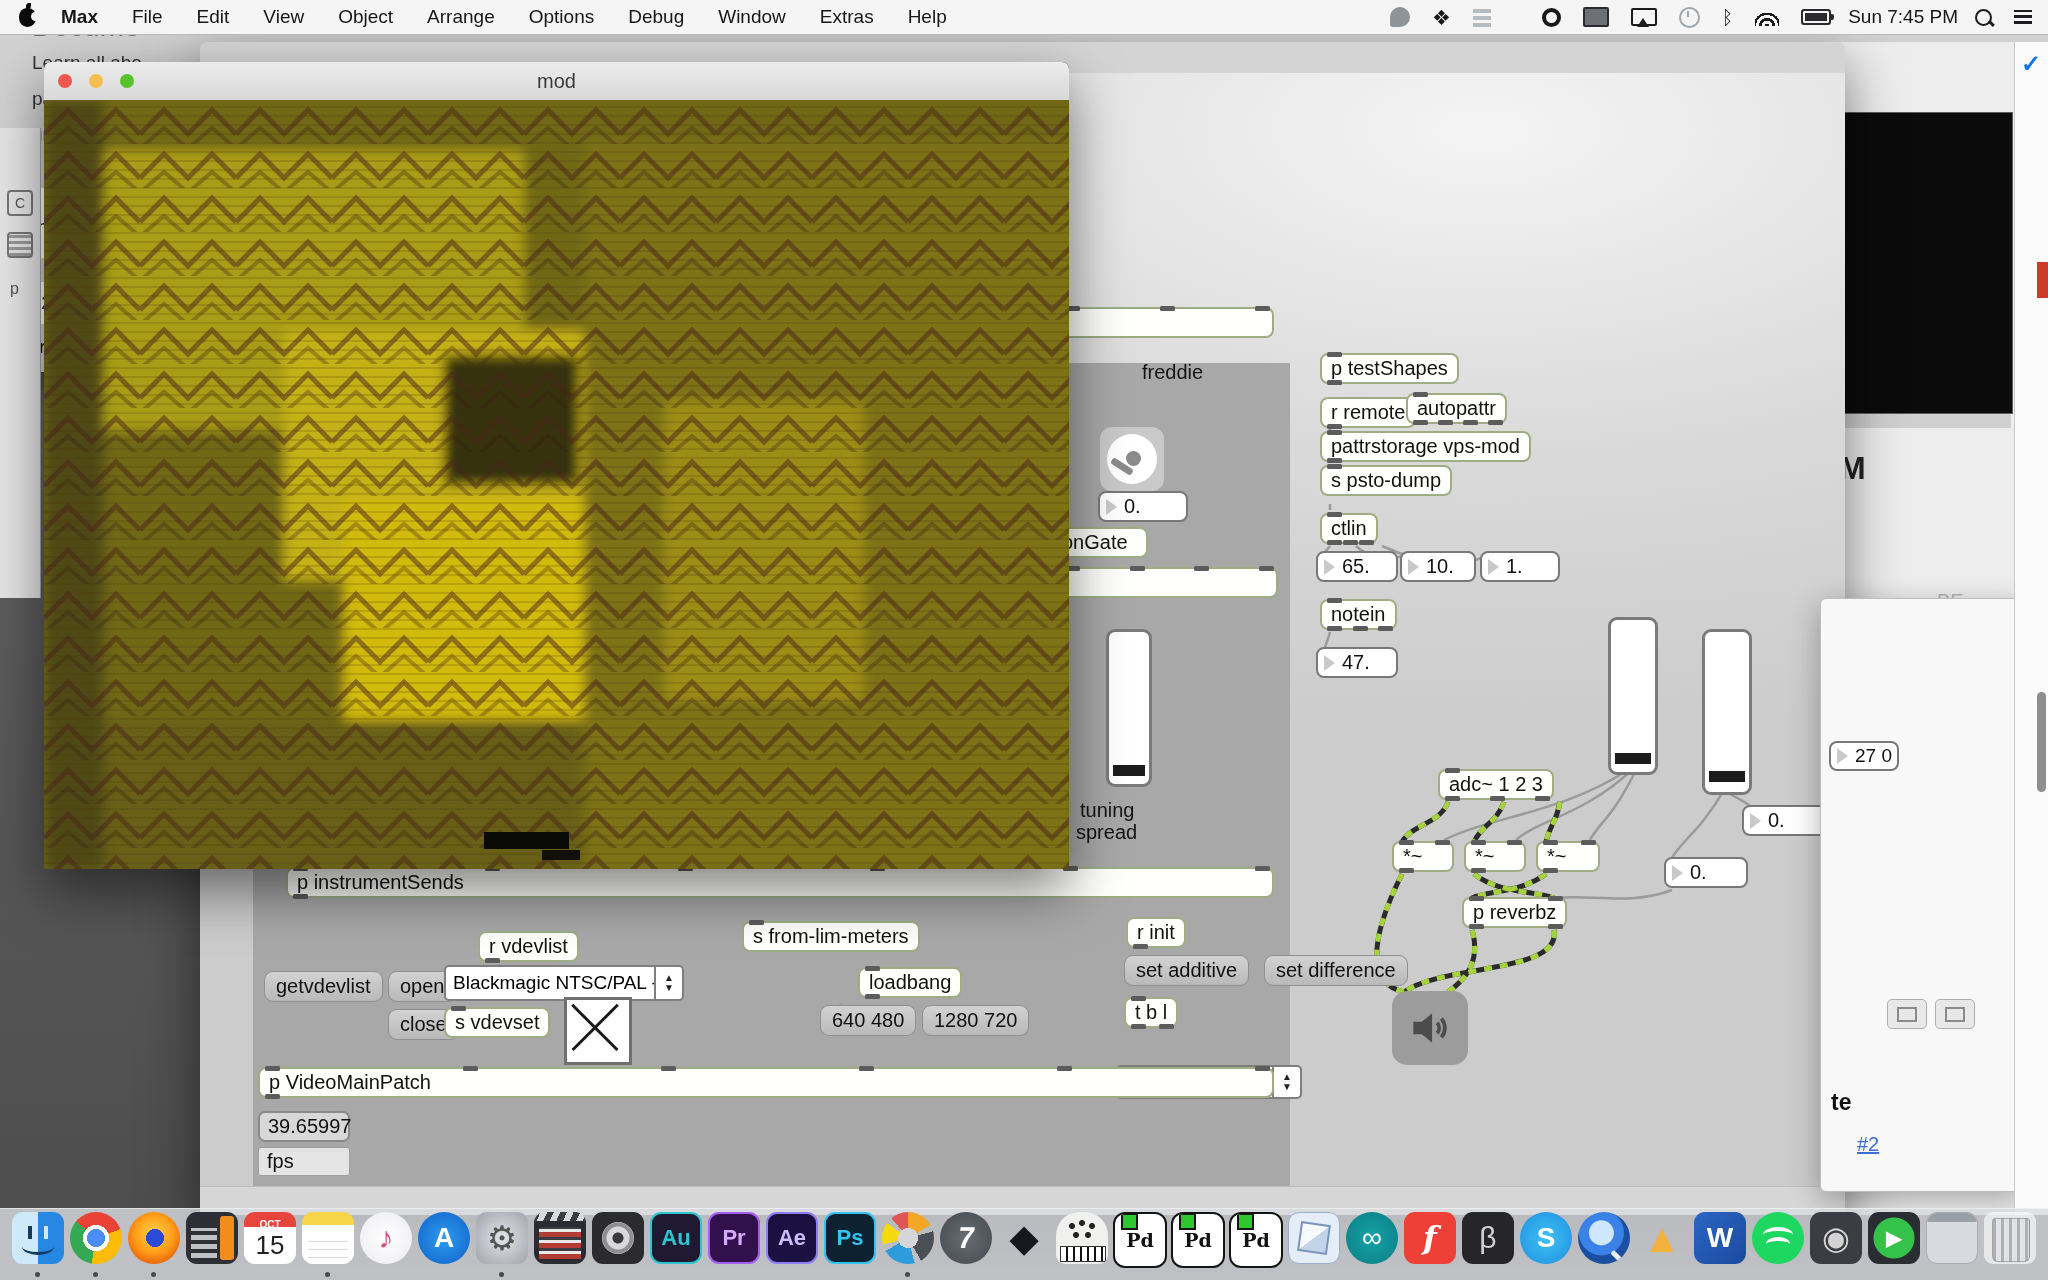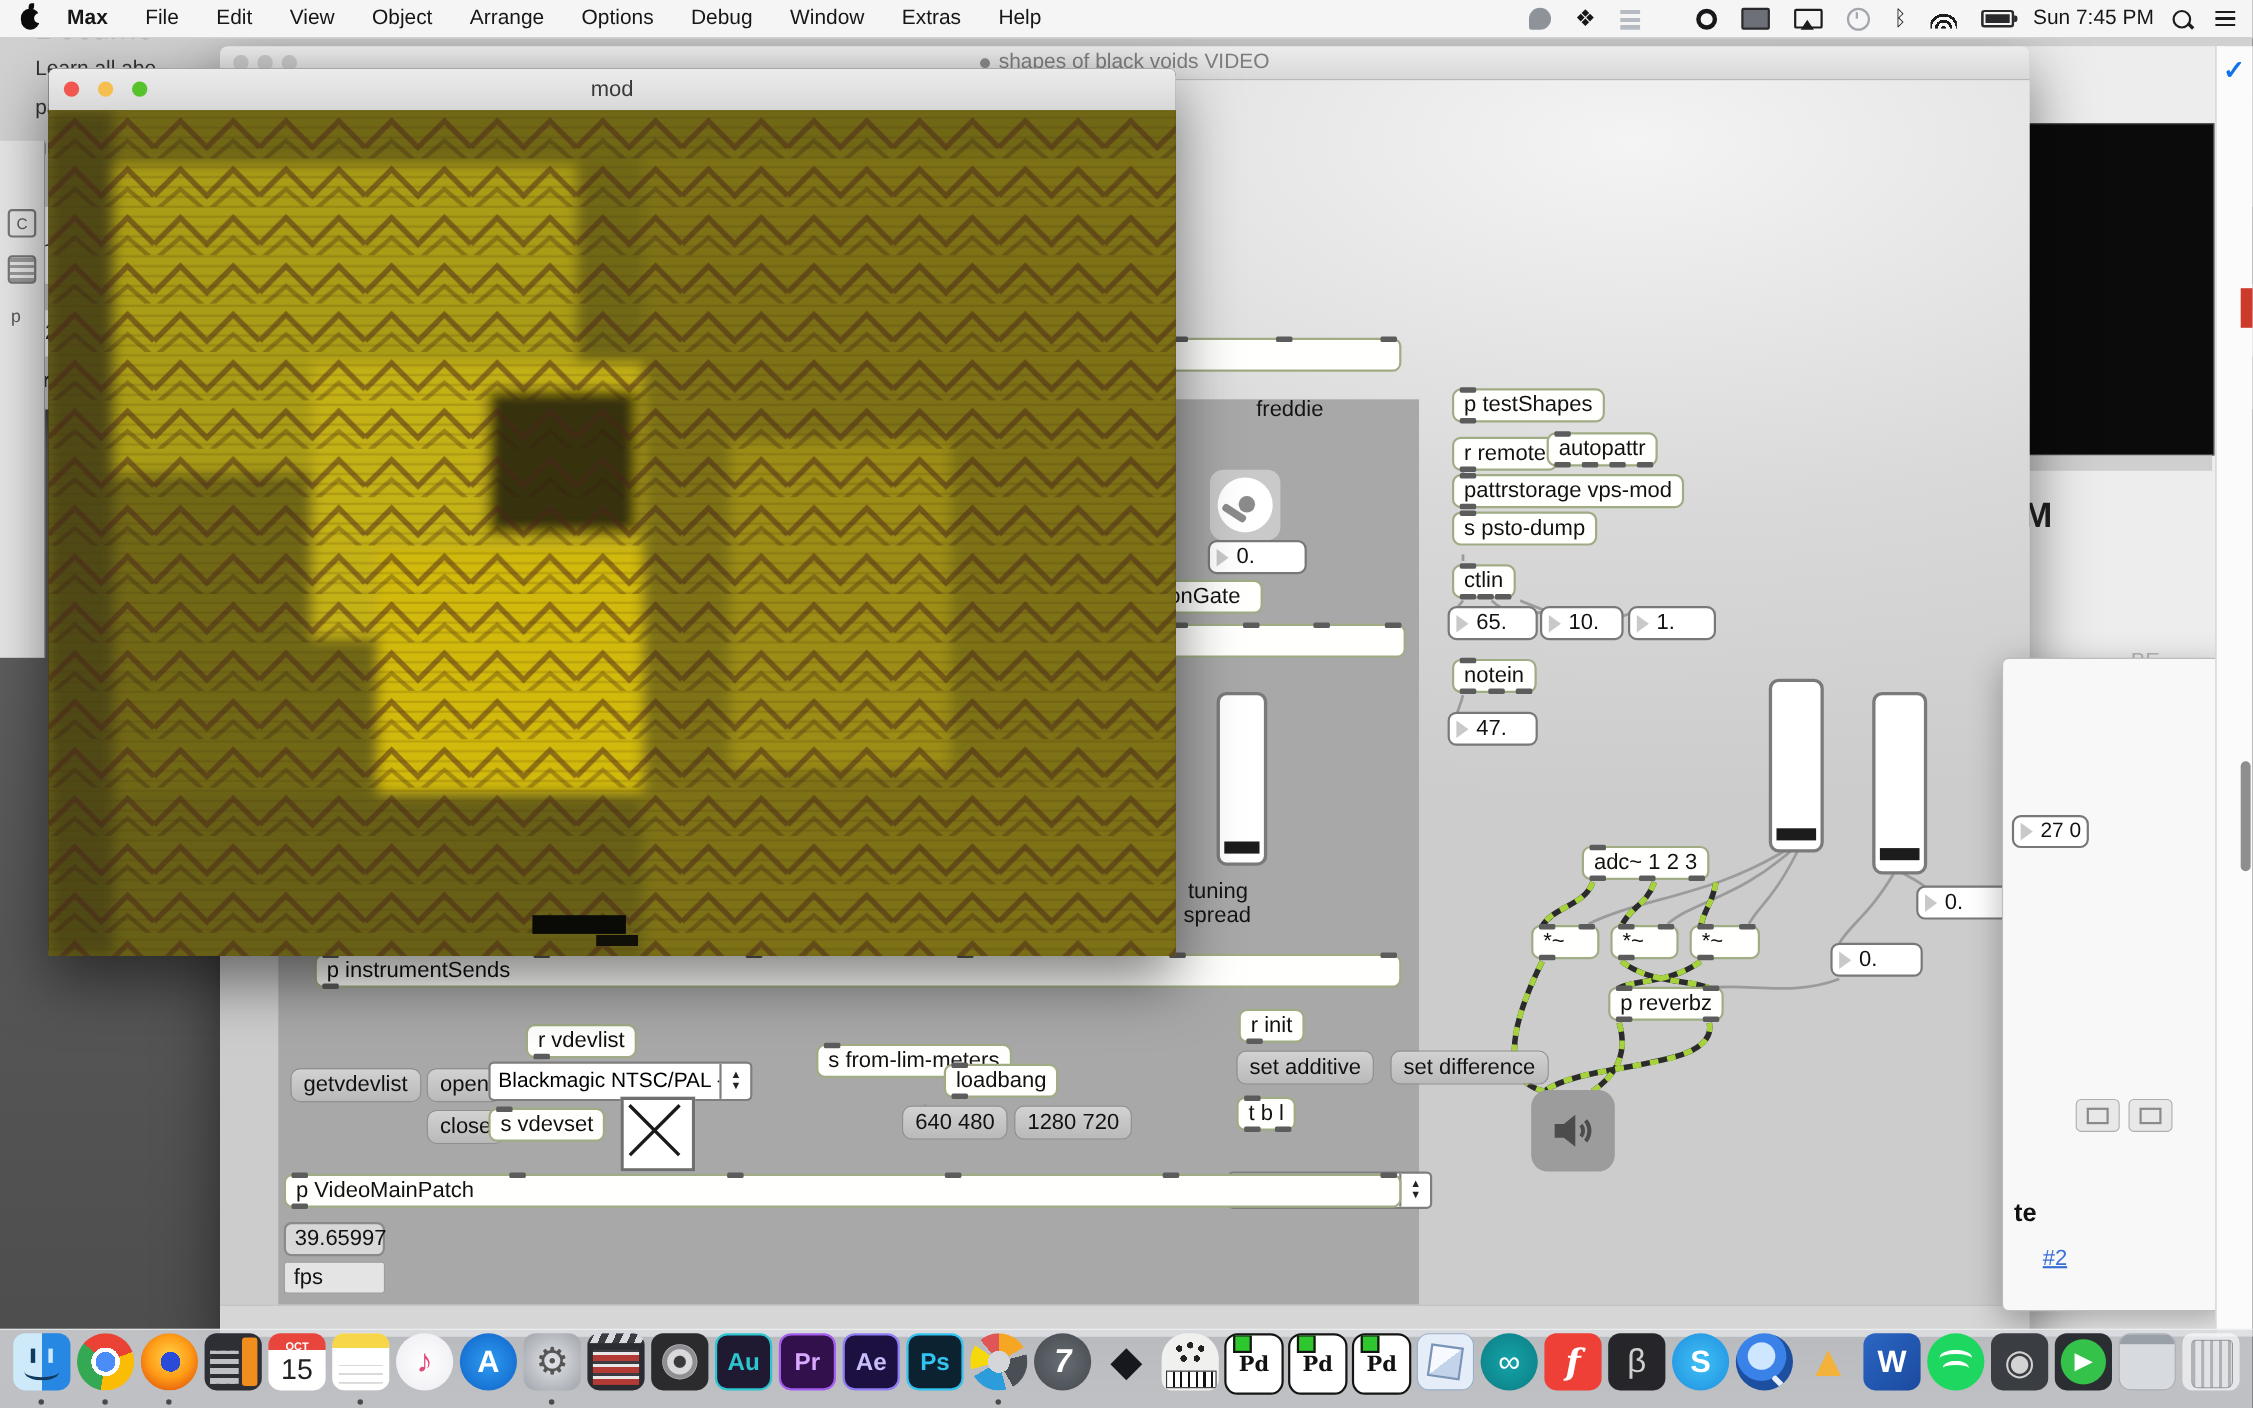--- a/index.html
+++ b/index.html
@@ -192,29 +192,20 @@
 
   <div id="rwinA">
     <div class="frag" style="left:112px;top:108px;font-size:19px;color:#999;">s</div>
     <div class="video"></div>
     <div class="bar"></div>
     <div class="frag" style="left:10px;top:408px;font-size:32px;font-weight:bold;color:#222;">M</div>
     <div class="frag" style="left:108px;top:548px;font-size:20px;color:#b5b5b5;">BE</div>
   </div>
 
   <div id="patcher" class="window">
-    <div class="titlebar">
-      <div class="lights">
-        <div class="light" style="background:#c6c6c6;"></div>
-        <div class="light" style="background:#c6c6c6;"></div>
-        <div class="light" style="background:#c6c6c6;"></div>
-      </div>
-      <span style="width:9px;height:9px;border-radius:50%;background:#8a8a8a;margin-right:8px;"></span>
-      <span class="titletext">shapes of black voids VIDEO</span>
-    </div>
     <div class="content">
       <div id="panel"></div>
 
       <svg id="cords" viewBox="0 31 1645 1142" style="top:0;height:1142px;" xmlns="http://www.w3.org/2000/svg">
         <g fill="none" stroke="#9b9b9b" stroke-width="2.5">
           <path d="M1130,504 C1128,507 1126,508 1124,512"></path>
           <path d="M1156,504 C1170,518 1196,518 1208,512"></path>
           <path d="M1182,504 C1230,526 1272,524 1288,512"></path>
           <path d="M1130,590 C1128,598 1126,602 1124,608"></path>
           <path d="M1130,384 C1130,386 1130,388 1130,392"></path>
@@ -319,21 +310,21 @@
       <div class="msg" style="left:188px;top:936px;">close</div>
       <div class="umenu" style="left:244px;top:892px;width:240px;height:36px;">
         <span class="mtext">Blackmagic NTSC/PAL - 8.</span>
         <span class="stepper">
             <span>▲</span>
             <span>▼</span>
           </span>
       </div>
       <div class="obj" style="left:244px;top:934px;">s vdevset<div class="pin" style="left: 5px; top: -3px;"></div></div>
       <div class="toggle" style="left:364px;top:924px;width:62px;height:62px;"></div>
-      <div class="obj" style="left:542px;top:876px;">s from-lim-meters<div class="pin" style="left: 5px; top: -3px;"></div></div>
+      <div class="obj" style="left:542px;top:848px;">s from-lim-meters<div class="pin" style="left: 5px; top: -3px;"></div></div>
       <div class="obj" style="left:658px;top:894px;">loadbang<div class="pin" style="left: 5px; top: -3px;"></div><div class="pin" style="left: 5px; bottom: -3px;"></div></div>
       <div class="msg" style="left:620px;top:932px;">640 480</div>
       <div class="msg" style="left:722px;top:932px;">1280 720</div>
       <div class="obj" style="left:926px;top:844px;">r init<div class="pin" style="left: 5px; bottom: -3px;"></div></div>
       <div class="msg" style="left:924px;top:882px;">set additive</div>
       <div class="msg" style="left:1064px;top:882px;">set difference</div>
       <div class="obj" style="left:924px;top:924px;">t b l<div class="pin" style="left: 5px; top: -3px;"></div><div class="pin" style="left: 5px; bottom: -3px;"></div><div class="pin" style="left: 33px; bottom: -3px;"></div></div>
       <div class="umenu" style="left:916px;top:992px;width:186px;height:34px;">
         <span class="mtext">additive</span>
         <span class="stepper">

